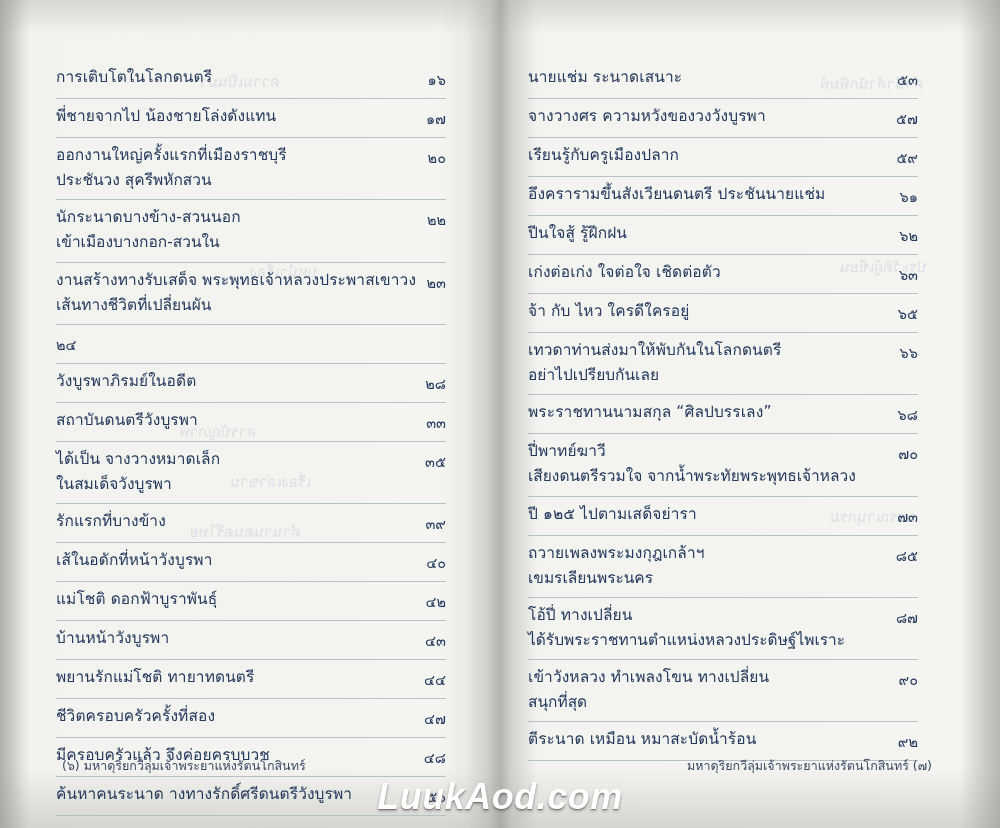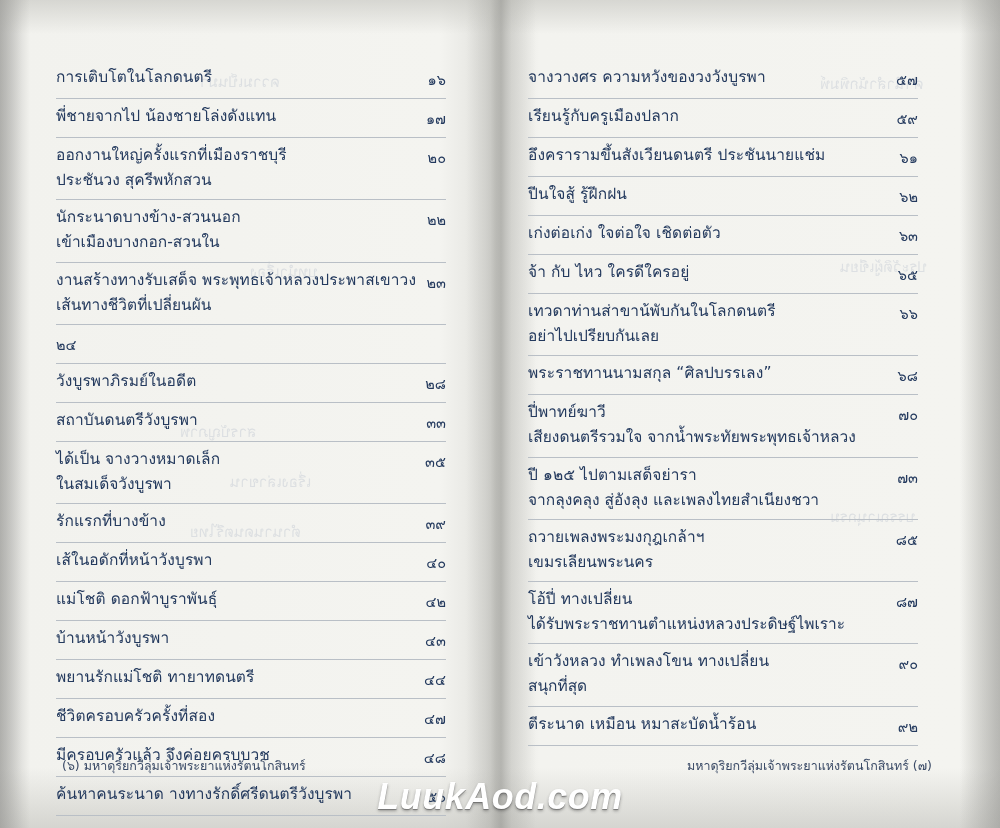--- a/index.html
+++ b/index.html
@@ -277,20 +277,26 @@
       <div class="toc-row">
         <div class="toc-title">ค้นหาคนระนาด างทางรักดิ์ศรีดนตรีวังบูรพา</div>
         <div class="toc-page">๕๐</div>
       </div>
     </div>
 
   </div>
 
   <div class="col col-right">
 
+    <div class="toc-entry">
+      <div class="toc-row">
+        <div class="toc-title">นายแช่ม ระนาดเสนาะ</div>
+        <div class="toc-page">๕๓</div>
+      </div>
+    </div>
 
     <div class="toc-entry">
       <div class="toc-row">
         <div class="toc-title">จางวางศร ความหวังของวงวังบูรพา</div>
         <div class="toc-page">๕๗</div>
       </div>
     </div>
 
     <div class="toc-entry">
       <div class="toc-row">
@@ -322,21 +328,21 @@
 
     <div class="toc-entry">
       <div class="toc-row">
         <div class="toc-title">จ้า กับ ไหว ใครดีใครอยู่</div>
         <div class="toc-page">๖๕</div>
       </div>
     </div>
 
     <div class="toc-entry">
       <div class="toc-row">
-        <div class="toc-title">เทวดาท่านส่าขาน้พับกันในโลกดนตรี</div>
+        <div class="toc-title">เทวดาท่านส่งมาให้พับกันในโลกดนตรี</div>
         <div class="toc-page">๖๖</div>
       </div>
       <div class="toc-sub">อย่าไปเปรียบกันเลย</div>
     </div>
 
     <div class="toc-entry">
       <div class="toc-row">
         <div class="toc-title">พระราชทานนามสกุล “ศิลปบรรเลง”</div>
         <div class="toc-page">๖๘</div>
       </div>
@@ -348,21 +354,20 @@
         <div class="toc-page">๗๐</div>
       </div>
       <div class="toc-sub">เสียงดนตรีรวมใจ จากน้ำพระทัยพระพุทธเจ้าหลวง</div>
     </div>
 
     <div class="toc-entry">
       <div class="toc-row">
         <div class="toc-title">ปี ๑๒๕ ไปตามเสด็จย่ารา</div>
         <div class="toc-page">๗๓</div>
       </div>
-      <div class="toc-sub">จากลุงคลุง สู่อังลุง และเพลงไทยสำเนียงชวา</div>
     </div>
 
     <div class="toc-entry">
       <div class="toc-row">
         <div class="toc-title">ถวายเพลงพระมงกุฎเกล้าฯ</div>
         <div class="toc-page">๘๕</div>
       </div>
       <div class="toc-sub">เขมรเลียนพระนคร</div>
     </div>
 

